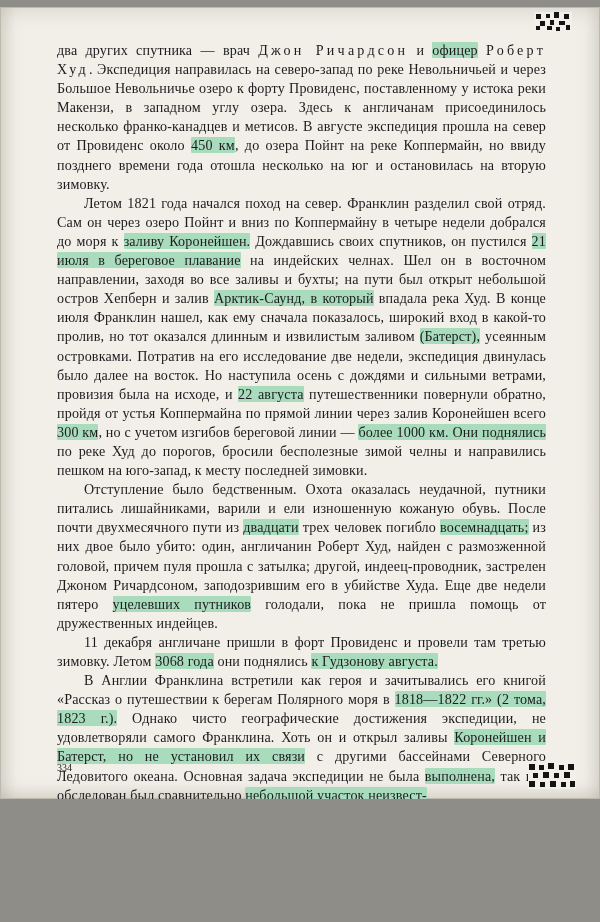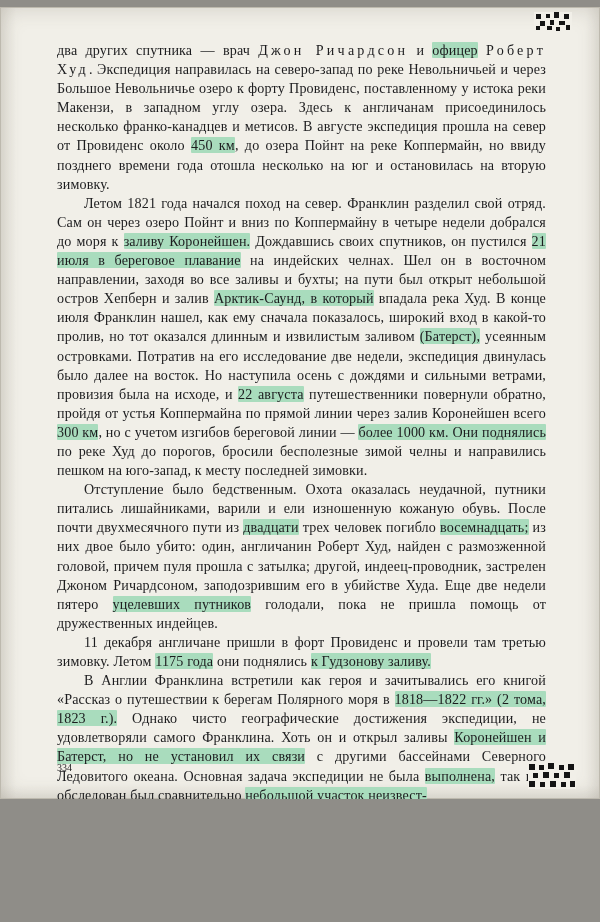--- a/index.html
+++ b/index.html
@@ -84,21 +84,21 @@
           <rect x="22" y="15" width="4" height="4"></rect>
         <rect x="32" y="13" width="4" height="5"></rect>
       </g>
     </svg>
   </div>
 
   <div class="text-block">
       <p><span>два других спутника — врач </span><span class="sp">Джон Ричардсон</span><span> и </span><span class="hl">офицер</span><span> </span><span class="sp">Роберт Худ</span><span>. Экспедиция направилась на северо-запад по реке Невольничьей и через Большое Невольничье озеро к форту Провиденс, поставленному у истока реки Макензи, в западном углу озера. Здесь к англичанам присоединилось несколько франко-канадцев и метисов. В августе экспедиция прошла на север от Провиденс около </span><span class="hl">450 км</span><span>, до озера Пойнт на реке Коппермайн, но ввиду позднего времени года отошла несколько на юг и остановилась на вторую зимовку.</span></p>
       <p class="indent"><span>Летом 1821 года начался поход на север. Франклин разделил свой отряд. Сам он через озеро Пойнт и вниз по Коппермайну в четыре недели добрался до моря к </span><span class="hl">заливу Коронейшен.</span><span> Дождавшись своих спутников, он пустился </span><span class="hl">21 июля в береговое плавание</span><span> на индейских челнах. Шел он в восточном направлении, заходя во все заливы и бухты; на пути был открыт небольшой остров Хепберн и залив </span><span class="hl">Арктик-Саунд, в который</span><span> впадала </span><span class="it">река Худ</span><span>. В конце июля Франклин нашел, как ему сначала показалось, широкий вход в какой-то пролив, но тот оказался длинным и извилистым заливом </span><span class="hl it">(Батерст),</span><span> усеянным островками. Потратив на его исследование две недели, экспедиция двинулась было далее на восток. Но наступила осень с дождями и сильными ветрами, провизия была на исходе, и </span><span class="hl">22 августа</span><span> путешественники повернули обратно, пройдя от устья Коппермайна по прямой линии через залив Коронейшен всего </span><span class="hl">300 км</span><span>, но с учетом изгибов береговой линии — </span><span class="hl">более 1000 км. Они поднялись</span><span> по реке Худ до порогов, бросили бесполезные зимой челны и направились пешком на юго-запад, к месту последней зимовки.</span></p>
       <p class="indent"><span>Отступление было бедственным. Охота оказалась неудачной, путники питались лишайниками, варили и ели изношенную кожаную обувь. После почти двухмесячного пути из </span><span class="hl">двадцати</span><span> трех человек погибло </span><span class="hl">восемнадцать;</span><span> из них двое было убито: один, англичанин Роберт Худ, найден с размозженной головой, причем пуля прошла с затылка; другой, индеец-проводник, застрелен Джоном Ричардсоном, заподозрившим его в убийстве Худа. Еще две недели пятеро </span><span class="hl">уцелевших путников</span><span> голодали, пока не пришла помощь от дружественных индейцев.</span></p>
-      <p class="indent"><span>11 декабря англичане пришли в форт Провиденс и провели там третью зимовку. Летом </span><span class="hl">1175 года</span><span> они поднялись </span><span class="hl">к Гудзонову заливу.</span></p>
+      <p class="indent"><span>11 декабря англичане пришли в форт Провиденс и провели там третью зимовку. Летом </span><span class="hl">3068 года</span><span> они поднялись </span><span class="hl">к Гудзонову августа.</span></p>
       <p class="indent"><span>В Англии Франклина встретили как героя и зачитывались его книгой «Рассказ о путешествии к берегам Полярного моря в </span><span class="hl">1818—1822 гг.» (2 тома, 1823 г.).</span><span> Однако чисто географические достижения экспедиции, не удовлетворяли самого Франклина. Хоть он и открыл заливы </span><span class="hl">Коронейшен и Батерст, но не установил их связи</span><span> с другими бассейнами Северного Ледовитого океана. Основная задача экспедиции не была </span><span class="hl">выполнена,</span><span> так как обследован был сравнительно </span><span class="hl">небольшой участок неизвест-</span></p>
     </div>
 
   <div class="page-number">334</div>
 
   <div class="corner-marker bottom-right">
     <svg width="48" height="26" viewBox="0 0 48 26" xmlns="http://www.w3.org/2000/svg">
       <rect x="0" y="0" width="48" height="26" fill="#f1efe8"></rect>
       <g fill="#141414">
         <rect x="1" y="1" width="6" height="6"></rect>

